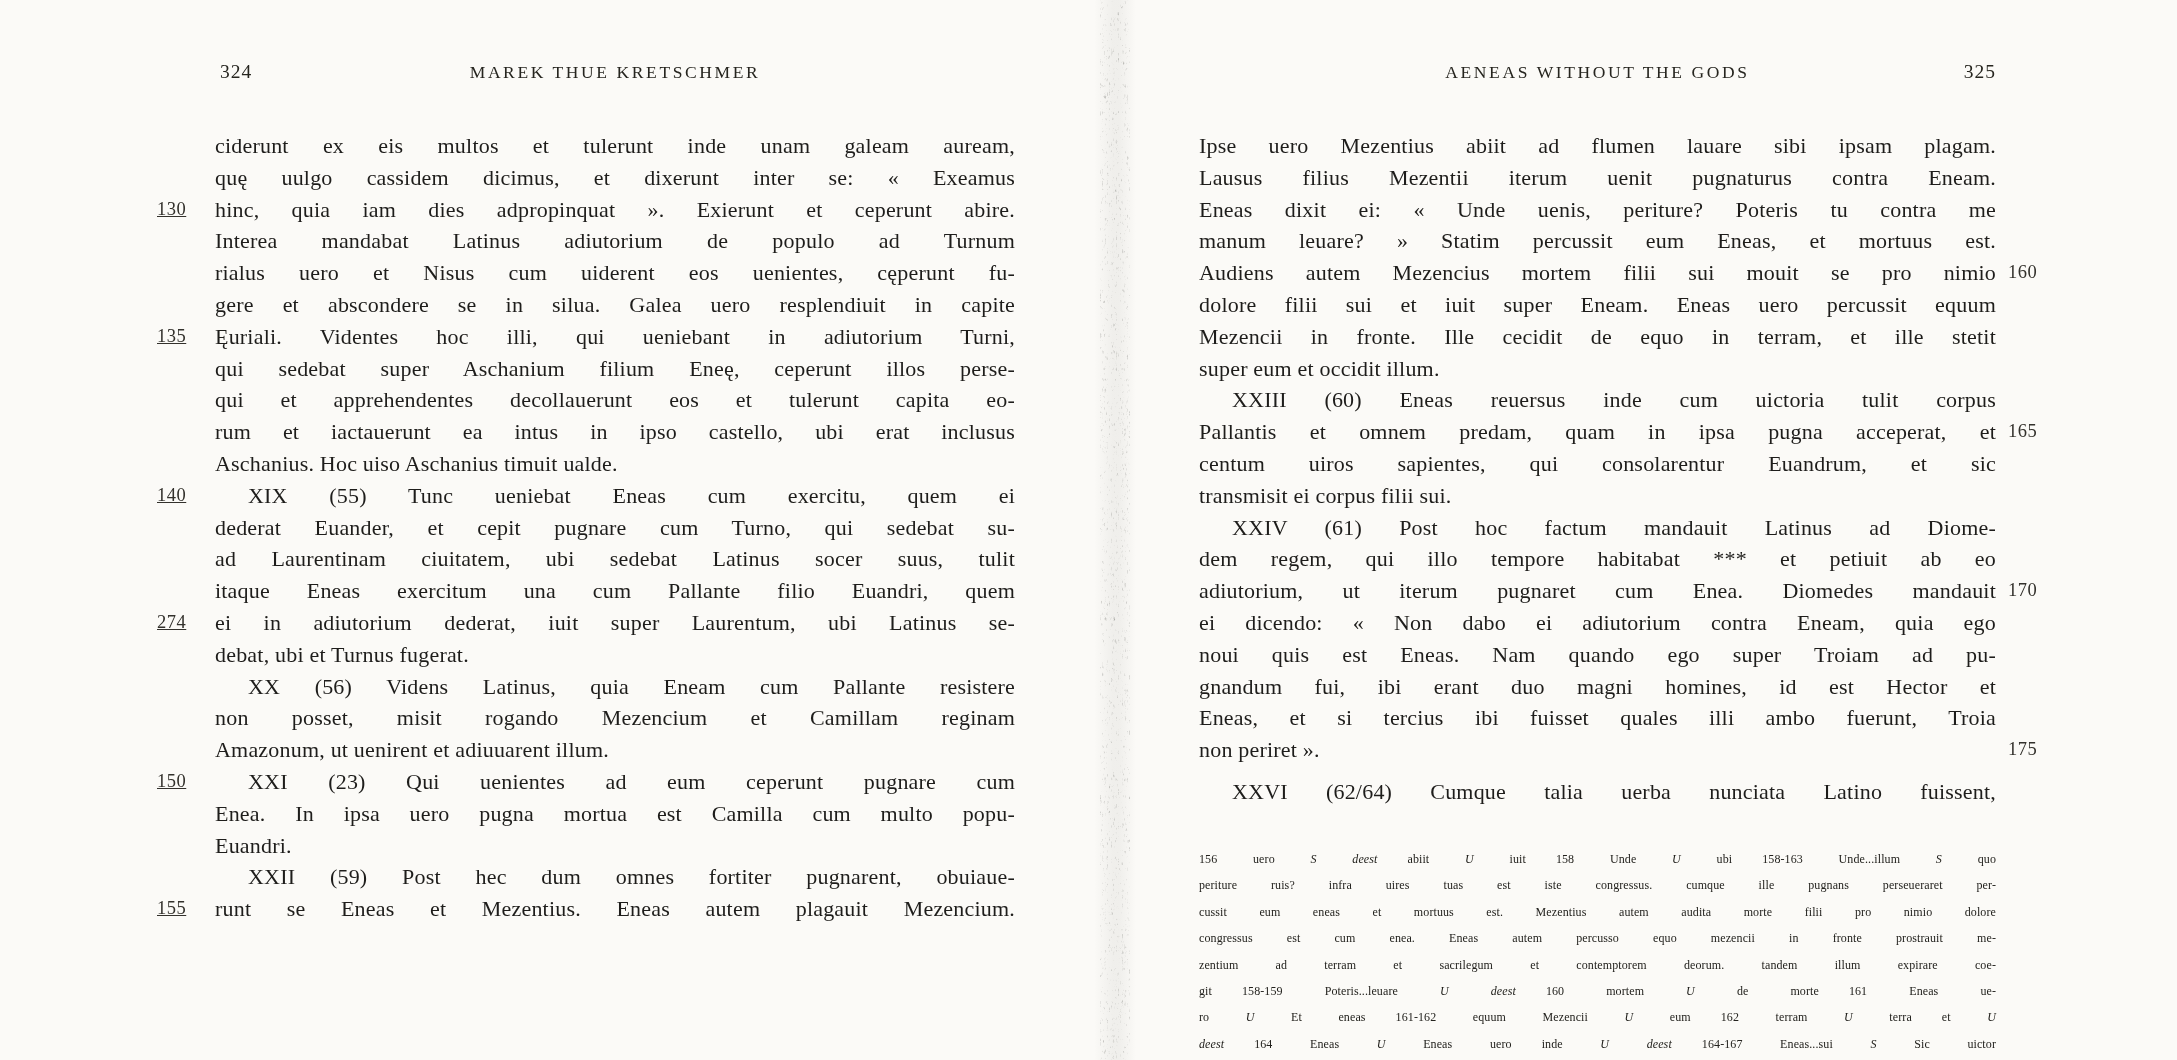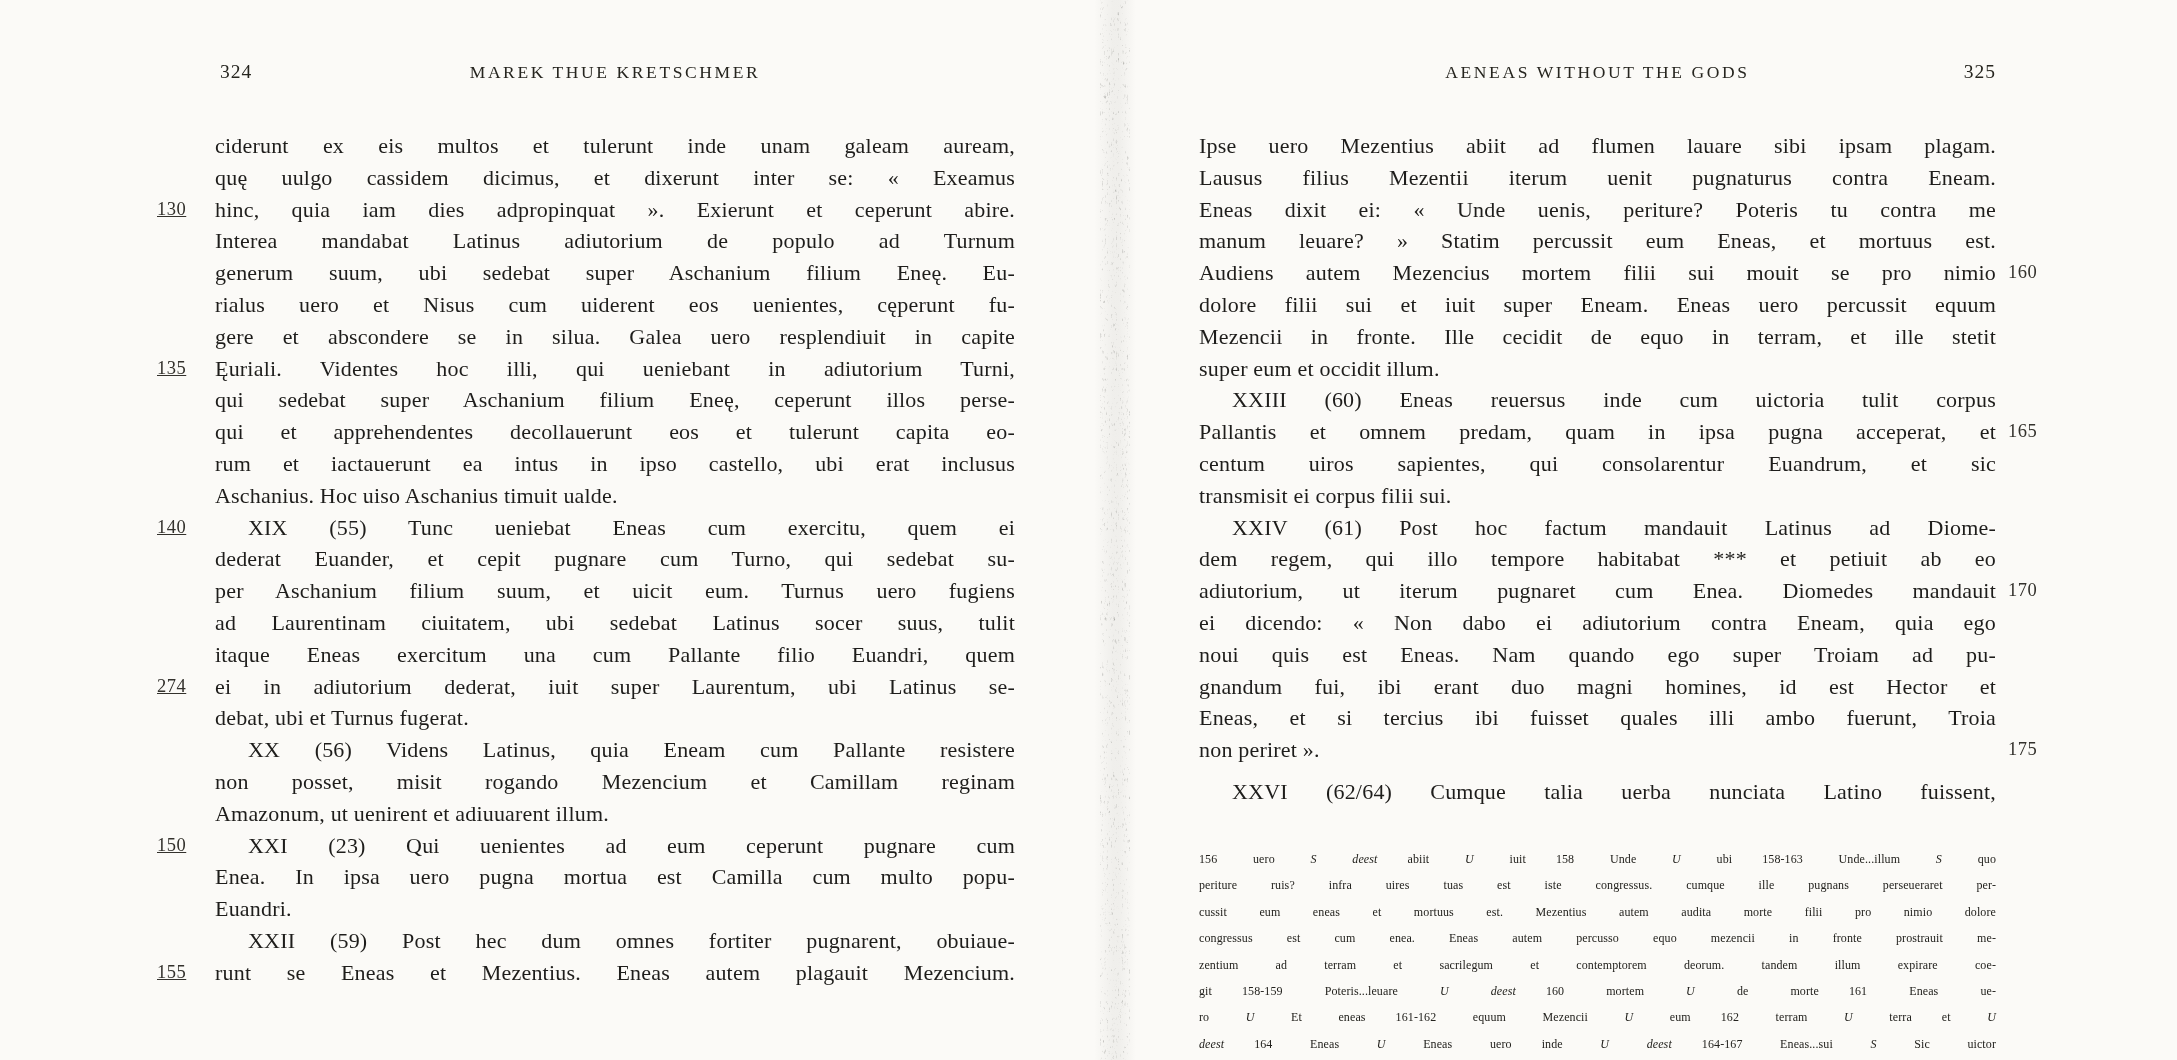--- a/index.html
+++ b/index.html
@@ -79,31 +79,29 @@
   <div class="page page-left">
     <div class="pg-header">
       <span class="folio folio-l">324</span>
       <span class="running">MAREK THUE KRETSCHMER</span>
     </div>
     <div class="body-block" id="left-body">
         <div class="line"><span class="ltext">ciderunt ex eis multos et tulerunt inde unam galeam auream,</span></div>
         <div class="line"><span class="ltext">quę uulgo cassidem dicimus, et dixerunt inter se: « Exeamus</span></div>
         <div class="line"><span class="lineno">130</span><span class="ltext">hinc, quia iam dies adpropinquat ». Exierunt et ceperunt abire.</span></div>
         <div class="line"><span class="ltext">Interea mandabat Latinus adiutorium de populo ad Turnum</span></div>
-        <div class="line"><span class="ltext">generum suum, ubi sedebat super Aschanium filium Eneę. Eu-</span></div>
         <div class="line"><span class="ltext">rialus uero et Nisus cum uiderent eos uenientes, cęperunt fu-</span></div>
         <div class="line"><span class="ltext">gere et abscondere se in silua. Galea uero resplendiuit in capite</span></div>
         <div class="line"><span class="lineno">135</span><span class="ltext">Ęuriali. Videntes hoc illi, qui ueniebant in adiutorium Turni,</span></div>
         <div class="line"><span class="ltext">qui sedebat super Aschanium filium Eneę, ceperunt illos perse-</span></div>
         <div class="line"><span class="ltext">qui et apprehendentes decollauerunt eos et tulerunt capita eo-</span></div>
         <div class="line"><span class="ltext">rum et iactauerunt ea intus in ipso castello, ubi erat inclusus</span></div>
         <div class="line para-end"><span class="ltext">Aschanius. Hoc uiso Aschanius timuit ualde.</span></div>
         <div class="line indent"><span class="lineno">140</span><span class="ltext">XIX (55) Tunc ueniebat Eneas cum exercitu, quem ei</span></div>
         <div class="line"><span class="ltext">dederat Euander, et cepit pugnare cum Turno, qui sedebat su-</span></div>
-        <div class="line"><span class="ltext">per Aschanium filium suum, et uicit eum. Turnus uero fugiens</span></div>
         <div class="line"><span class="ltext">ad Laurentinam ciuitatem, ubi sedebat Latinus socer suus, tulit</span></div>
         <div class="line"><span class="ltext">itaque Eneas exercitum una cum Pallante filio Euandri, quem</span></div>
         <div class="line"><span class="lineno">274</span><span class="ltext">ei in adiutorium dederat, iuit super Laurentum, ubi Latinus se-</span></div>
         <div class="line para-end"><span class="ltext">debat, ubi et Turnus fugerat.</span></div>
         <div class="line indent"><span class="ltext">XX (56) Videns Latinus, quia Eneam cum Pallante resistere</span></div>
         <div class="line"><span class="ltext">non posset, misit rogando Mezencium et Camillam reginam</span></div>
         <div class="line para-end"><span class="ltext">Amazonum, ut uenirent et adiuuarent illum.</span></div>
         <div class="line indent"><span class="lineno">150</span><span class="ltext">XXI (23) Qui uenientes ad eum ceperunt pugnare cum</span></div>
         <div class="line"><span class="ltext">Enea. In ipsa uero pugna mortua est Camilla cum multo popu-</span></div>
         <div class="line para-end"><span class="ltext">Euandri.</span></div>

